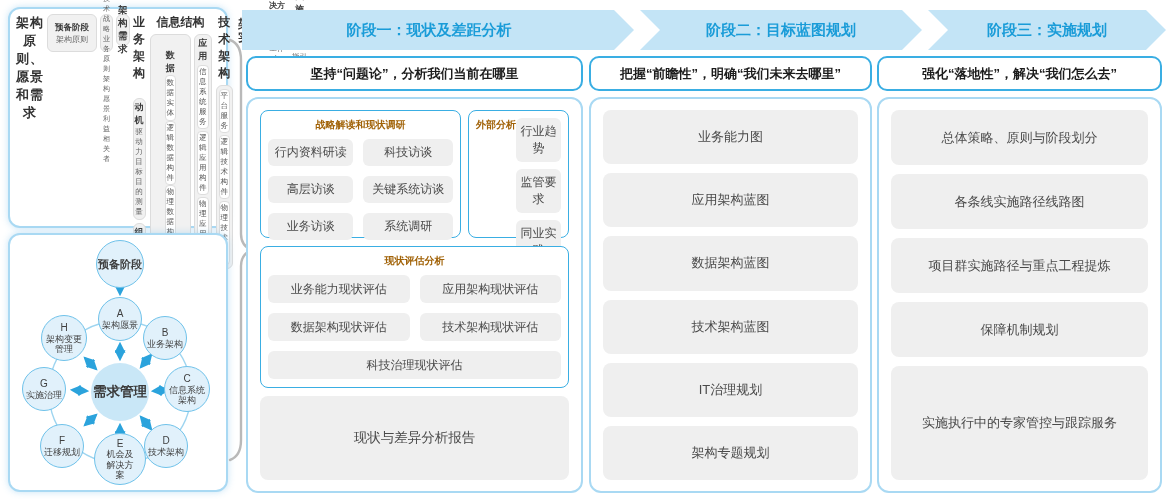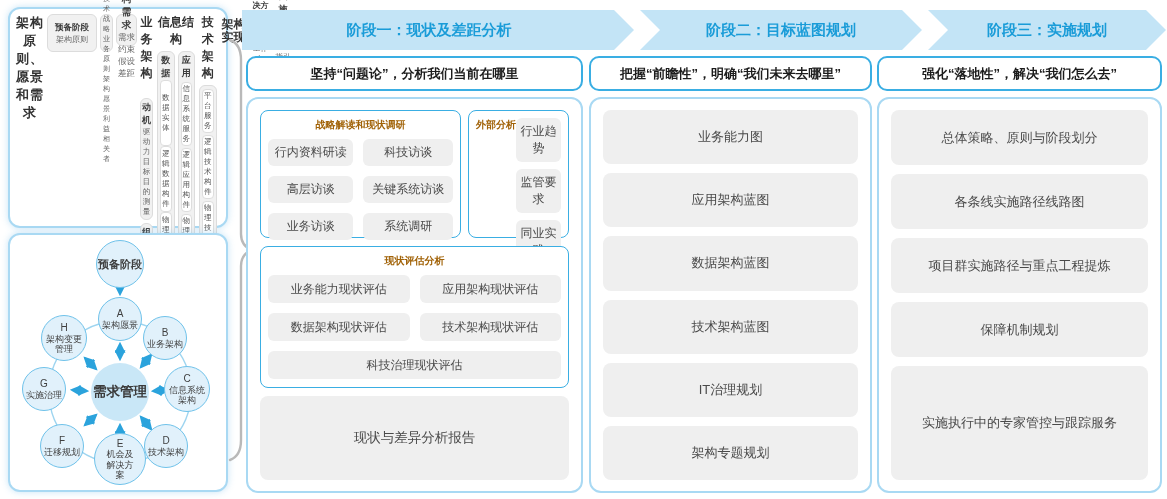--- a/index.html
+++ b/index.html
@@ -73,21 +73,20 @@
         <div class="s" style="font-size:8px;">架构原则</div>
       </div>
       <div class="gbox" style="flex:1;display:flex;flex-direction:column;justify-content:center;">
         <div class="t">架构愿景</div>
         <div class="s" style="font-size:7px;">业务战略 技术战略 业务原则 架构愿景 利益相关者</div>
       </div>
     </div>
 
     <div class="gbox" style="height:32px;display:flex;flex-direction:column;justify-content:center;">
       <div class="t" style="font-size:9.5px;">架构需求</div>
-      <div class="s" style="font-size:8.5px;">需求　约束　假设　差距</div>
     </div>
 
     <div class="fw-cols">
 
       <div class="stackcol" style="flex:1.15;">
         <div class="fw-sec-h">业务架构</div>
         <div class="gbox" style="flex:1;display:flex;flex-direction:column;justify-content:center;margin-top:13px;">
           <div class="t">动机</div>
           <div class="s">驱动力 目标 目的 测量</div>
         </div>
@@ -97,21 +96,21 @@
         </div>
         <div class="gbox" style="flex:1;display:flex;flex-direction:column;justify-content:center;margin-top:20px;">
           <div class="t">功能</div>
           <div class="s">服务 流程 控制 功能</div>
         </div>
       </div>
 
       <div class="stackcol" style="flex:1.15;">
         <div class="fw-sec-h">信息结构</div>
         <div style="display:flex;gap:3px;flex:1;">
-          <div class="gbox" style="flex:1;display:flex;flex-direction:column;gap:0;padding:2px;">
+          <div class="gbox" style="flex:1;display:flex;flex-direction:column;gap:0;padding:14px;">
             <div class="t">数据</div>
             <div class="mini" style="flex:1;">数据实体</div>
             <div class="mini" style="flex:1;">逻辑数据构件</div>
             <div class="mini" style="flex:1;">物理数据构件</div>
           </div>
           <div class="gbox" style="flex:1;display:flex;flex-direction:column;gap:2px;padding:2px;">
             <div class="t">应用</div>
             <div class="mini" style="flex:1;">信息系统服务</div>
             <div class="mini" style="flex:1;">逻辑应用构件</div>
             <div class="mini" style="flex:1;">物理应用构件</div>

